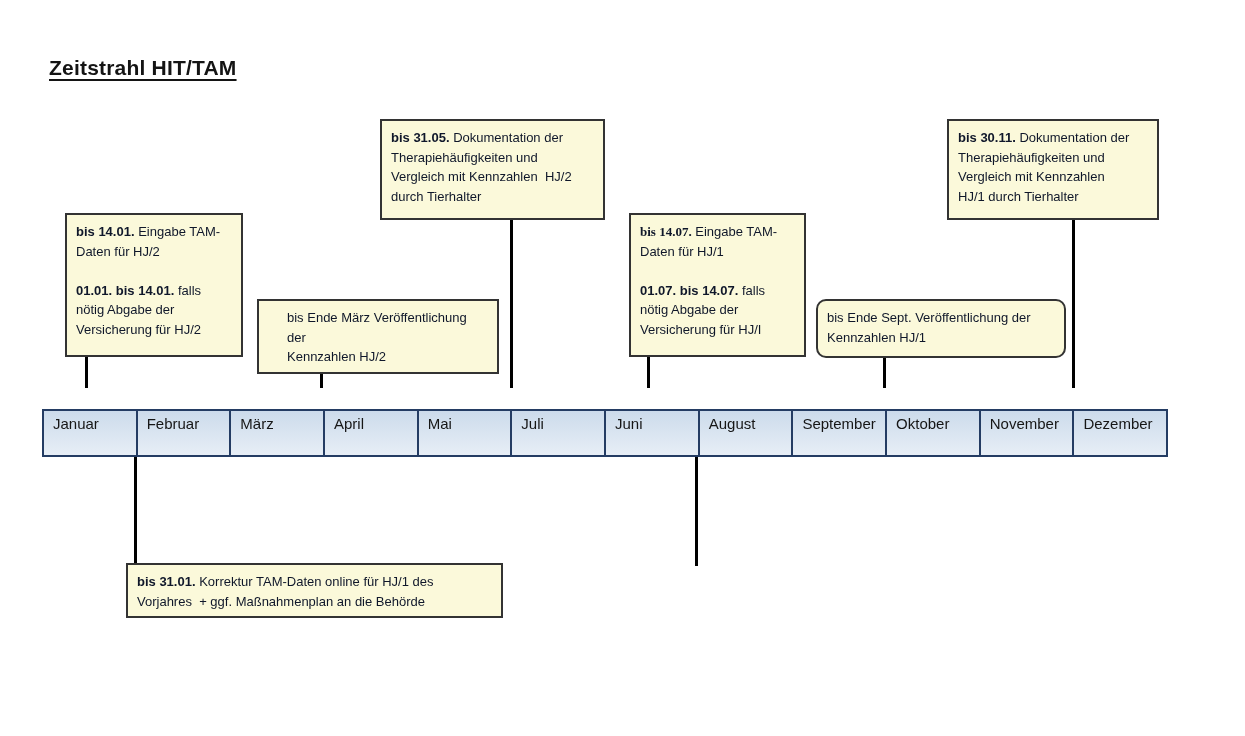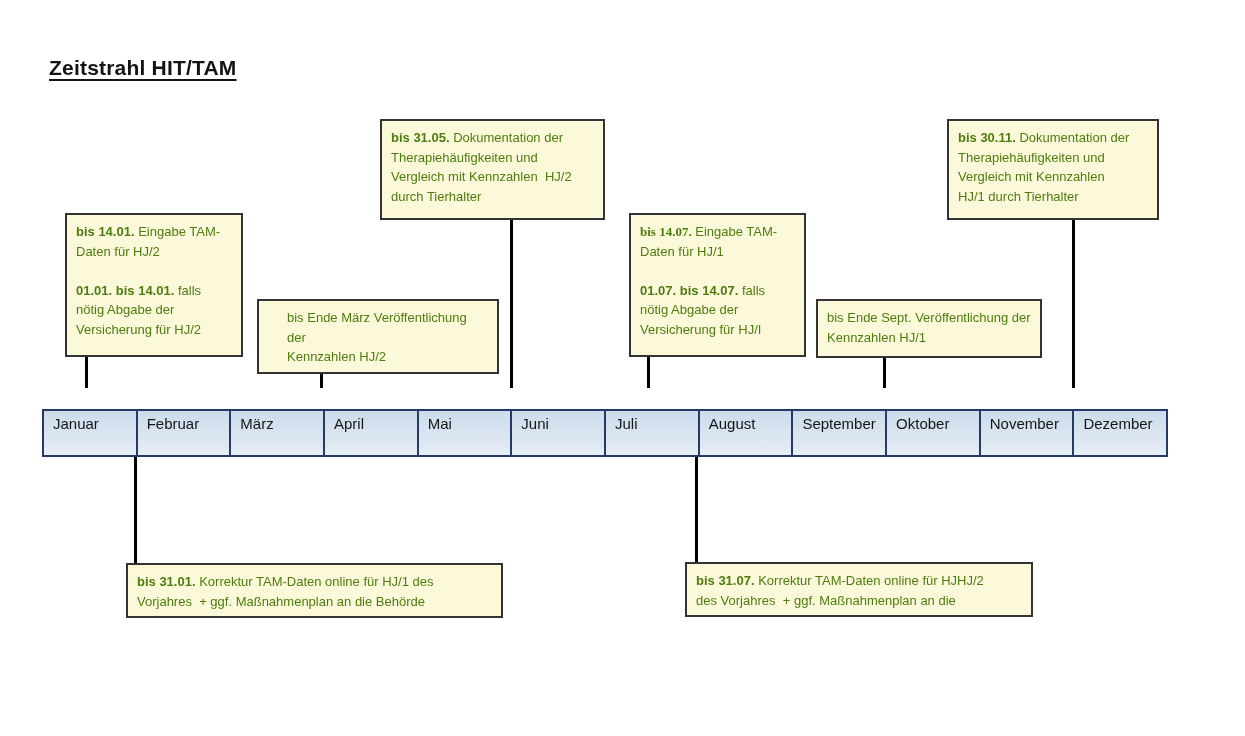--- a/index.html
+++ b/index.html
@@ -50,29 +50,29 @@
   .month-cell + .month-cell { margin-left: -2px; }
   
   .note {
     position: absolute;
     box-sizing: border-box;
     background: var(--box-fill, #fbf9da);
     border: 2px solid var(--box-border, #333333);
     padding: 7px 9px 5px 9px;
     font-size: 13px;
     line-height: 19.5px;
-    color: #4d7c0f;
+    color: #0f172a;
     white-space: pre-wrap;
     z-index: 3;
   }
   .b1 { left: 65px;  top: 213px; width: 178px; min-height: 144px; }
   .b2 { left: 380px; top: 119px; width: 225px; min-height: 101px; }
   .b3 { left: 257px; top: 299px; width: 242px; min-height: 59px; padding-left: 28px;  }
   .b4 { left: 629px; top: 213px; width: 177px; min-height: 144px; }
-  .b5 { left: 816px; top: 299px; width: 226px; min-height: 59px;  }
+  .b5 { left: 816px; top: 299px; width: 250px; min-height: 59px; border-radius: 10px;  }
   .b6 { left: 947px; top: 119px; width: 212px; min-height: 101px; }
   .b7 { left: 126px; top: 563px; width: 377px; min-height: 55px;  }
   .b8 { left: 685px; top: 562px; width: 348px; min-height: 55px;  }
   
   .connector {
     position: absolute;
     width: 3px;
     background: var(--connector, #000000);
     z-index: 1;
   }
@@ -120,31 +120,29 @@
 nötig Abgabe der
 Versicherung für HJ/I</span></div>
   <div class="note b5"><span>bis Ende Sept. Veröffentlichung der
 Kennzahlen HJ/1</span></div>
   <div class="note b6"><span style="font-weight: bold; text-align: right;">bis 30.11.</span><span> Dokumentation der
 Therapiehäufigkeiten und
 Vergleich mit Kennzahlen
 HJ/1 durch Tierhalter</span></div>
   <div class="note b7"><span style="font-weight: bold;">bis 31.01.</span><span> Korrektur TAM-Daten online für HJ/1 des
 Vorjahres  + ggf. Maßnahmenplan an die Behörde</span></div>
-  <div class="note b8"><span style="font-weight: bold;">bis 31.07.</span><span> Korrektur TAM-Daten online für HJHJ/2
-des Vorjahres  + ggf. Maßnahmenplan an die</span></div>
 
   <div class="timeline-bar">
     <div class="month-cell">Januar</div>
     <div class="month-cell">Februar</div>
     <div class="month-cell">März</div>
     <div class="month-cell">April</div>
     <div class="month-cell">Mai</div>
+    <div class="month-cell">Juli</div>
     <div class="month-cell">Juni</div>
-    <div class="month-cell">Juli</div>
     <div class="month-cell">August</div>
     <div class="month-cell">September</div>
     <div class="month-cell">Oktober</div>
     <div class="month-cell">November</div>
     <div class="month-cell">Dezember</div>
   </div>
 
 </div>
 
 </body></html>

